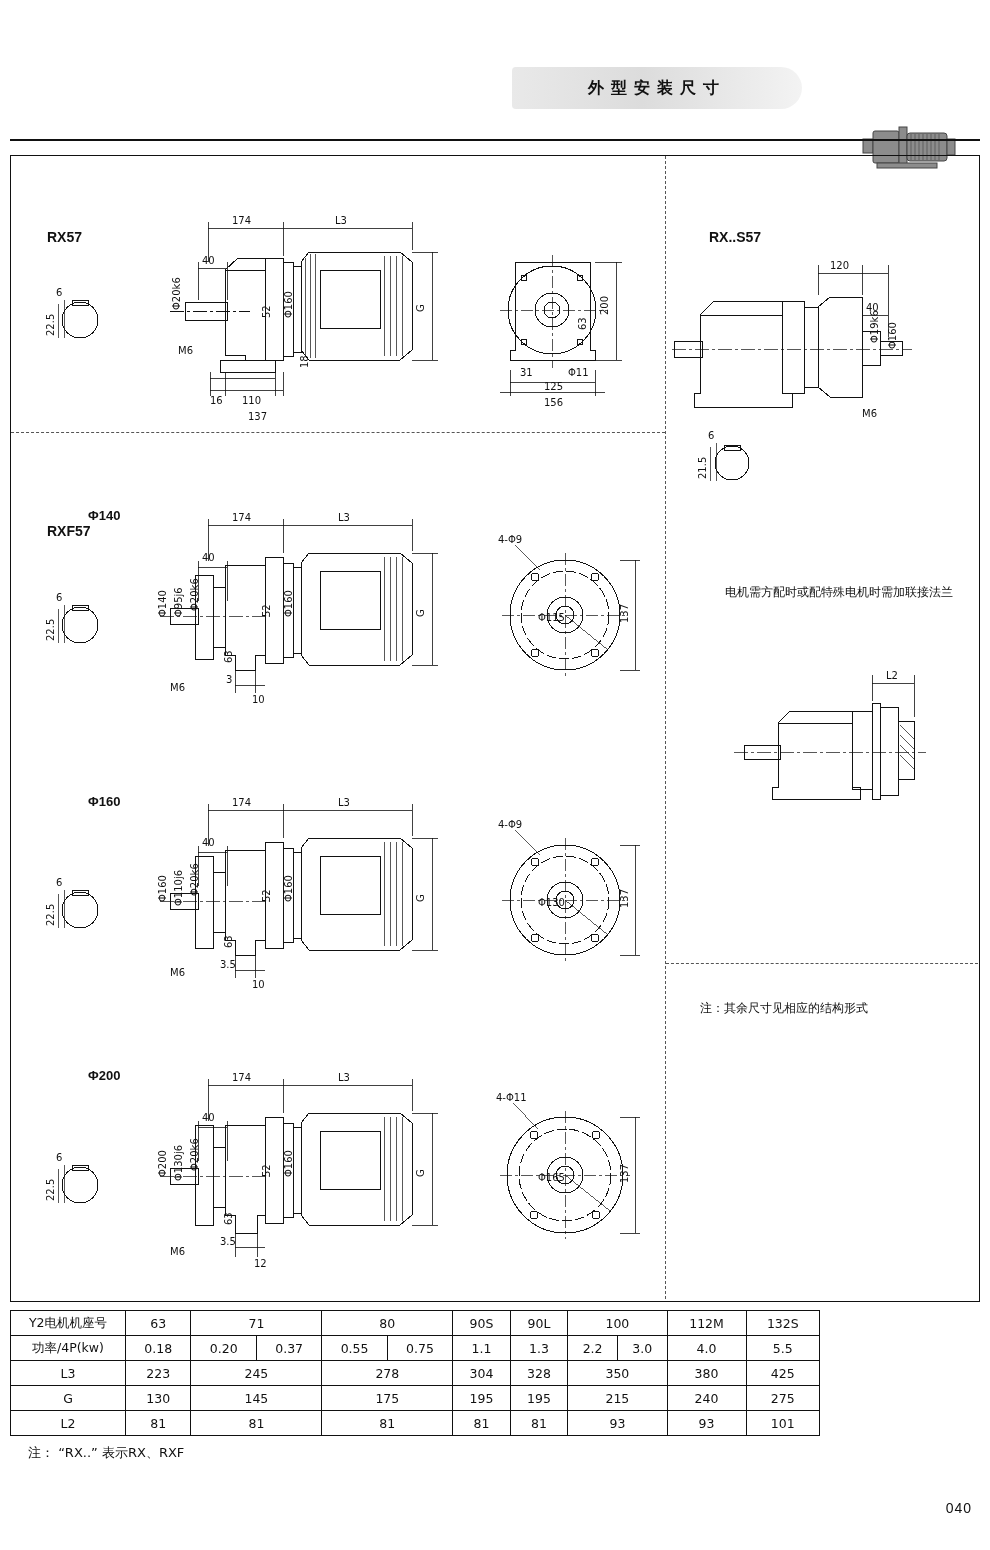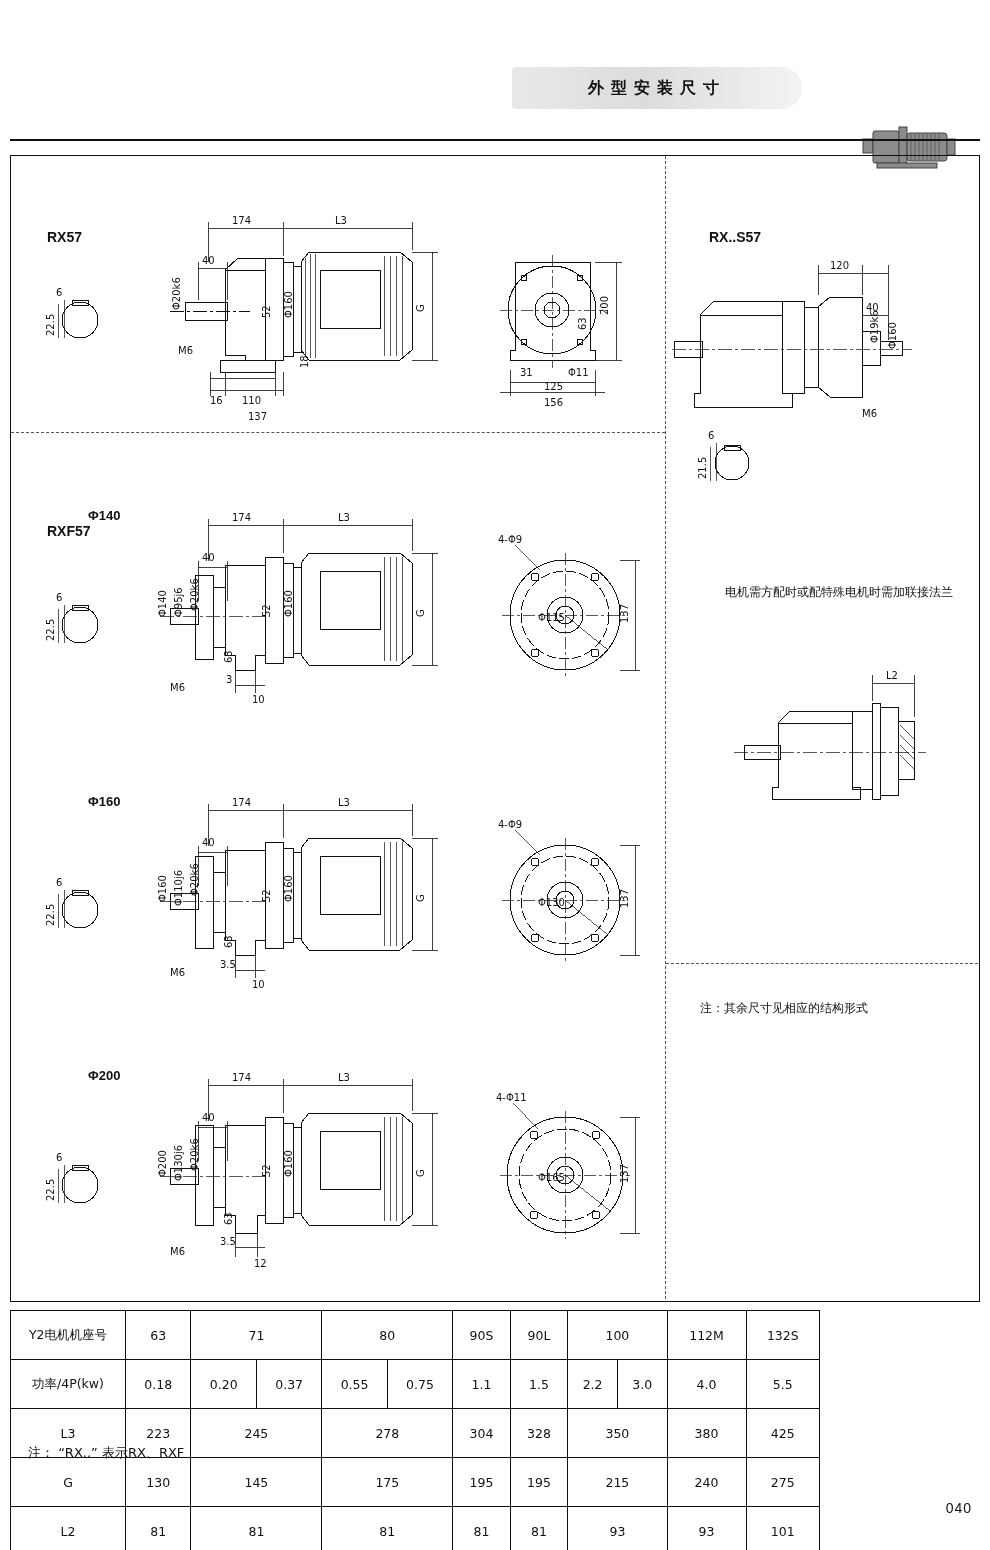--- a/index.html
+++ b/index.html
@@ -42,21 +42,21 @@
     font-size:300px;font-weight:bold;color:#ececec;
     font-family:"Liberation Serif","DejaVu Serif",serif;
     letter-spacing:-10px;z-index:0;user-select:none;
   }
 
   .dw{position:absolute;z-index:2;}
 
   
   .tblwrap{position:absolute;left:10px;top:1310px;width:968px;}
   table.spec{border-collapse:collapse;width:810px;font-size:12.5px;}
-  table.spec td{border:1px solid #111;text-align:center;height:24px;padding:12px 2px;
+  table.spec td{border:1px solid #111;text-align:center;height:24px;padding:0 2px;
      font-family:"DejaVu Sans","Liberation Sans",sans-serif;}
   table.spec td.hdr{width:110px;}
   .footnote{position:absolute;left:28px;top:1444px;font-size:13px;
      font-family:"DejaVu Sans","Liberation Sans",sans-serif;}
   .pageno{position:absolute;right:18px;top:1500px;font-size:14px;letter-spacing:1px;}
 </style>
 </head>
 <body>
 
 <div class="page">
@@ -539,21 +539,21 @@
           <td>132S</td>
         </tr>
         <tr>
           <td class="hdr">功率/4P(kw)</td>
           <td>0.18</td>
           <td>0.20</td>
           <td>0.37</td>
           <td>0.55</td>
           <td>0.75</td>
           <td>1.1</td>
-          <td>1.5</td>
+          <td>1.3</td>
           <td>2.2</td>
           <td>3.0</td>
           <td>4.0</td>
           <td>5.5</td>
         </tr>
         <tr>
           <td class="hdr">L3</td>
           <td>223</td>
           <td colspan="2">245</td>
           <td colspan="2">278</td>

